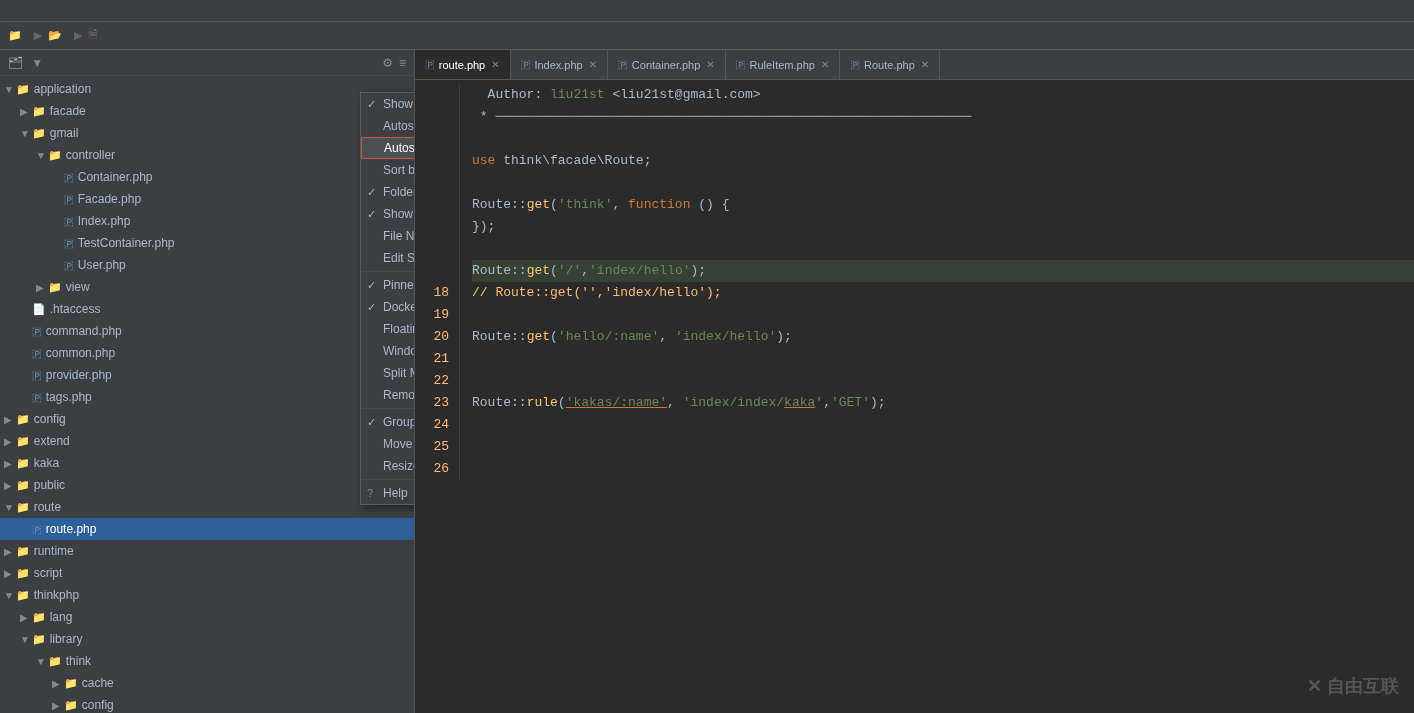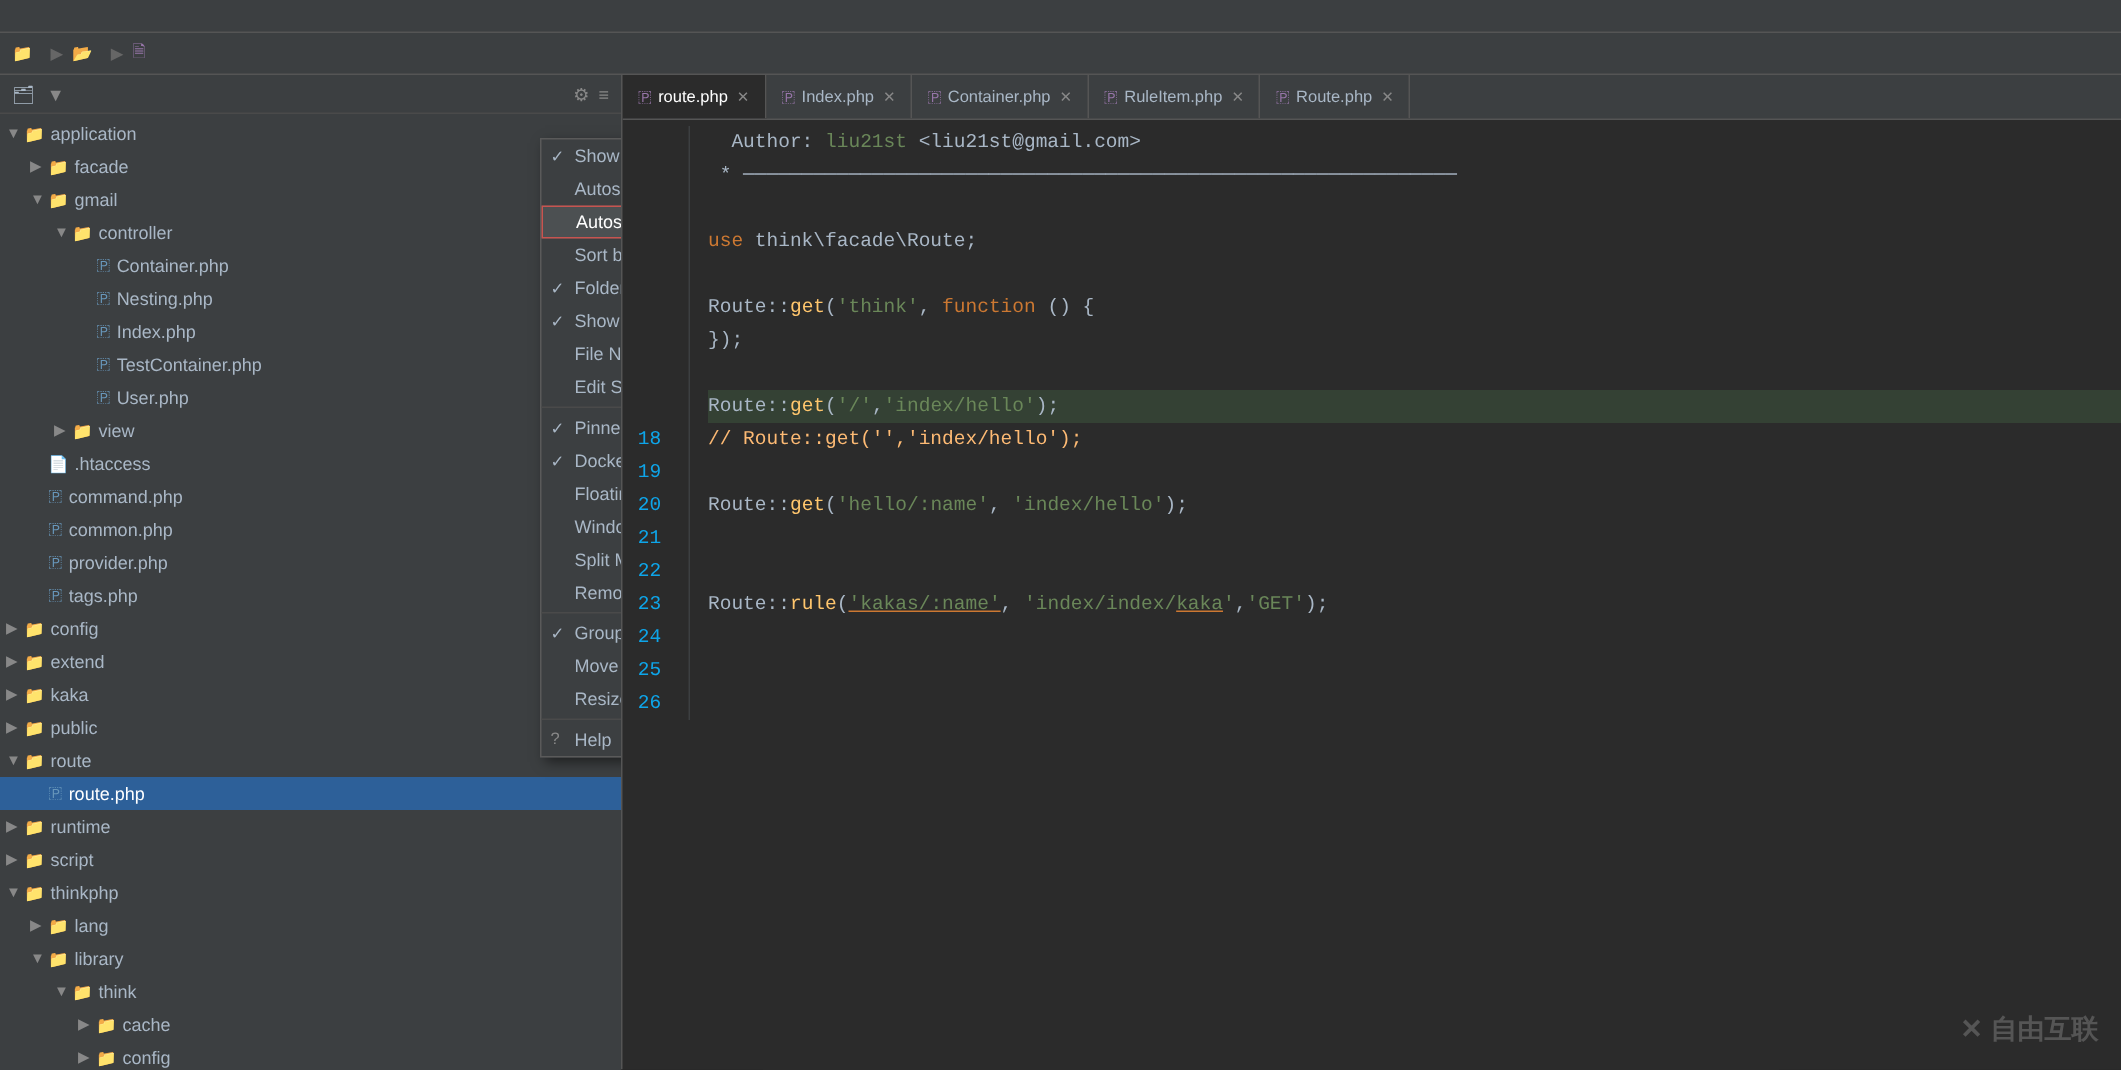--- a/index.html
+++ b/index.html
@@ -136,23 +136,23 @@
     }
     .code-content {
       display: flex;
       font-family: 'Consolas', 'Courier New', monospace;
       font-size: 13px;
       line-height: 22px;
       padding-top: 4px;
     }
     .line-numbers {
       min-width: 45px;
-      text-align: center;
+      text-align: right;
       padding-right: 10px;
-      color: #0ea5e9;
+      color: #fdba74;
       user-select: none;
       border-right: 1px solid #3c3f41;
       padding-left: 2px;
     }
     .line-numbers div { height: 22px; }
     .code-lines {
       padding-left: 12px;
       flex: 1;
     }
     .code-line { height: 22px; white-space: pre; }
@@ -297,21 +297,21 @@
         <div class="tree-item">
           <span style="padding-left:48px"></span>
           <span class="tree-arrow"></span>
           <span class="tree-icon php-icon" style="font-size:11px;">🇵</span>
           <span>Container.php</span>
         </div>
         <div class="tree-item">
           <span style="padding-left:48px"></span>
           <span class="tree-arrow"></span>
           <span class="tree-icon php-icon" style="font-size:11px;">🇵</span>
-          <span>Nesting.php</span>
+          <span>Facade.php</span>
         </div>
         <div class="tree-item">
           <span style="padding-left:48px"></span>
           <span class="tree-arrow"></span>
           <span class="tree-icon php-icon" style="font-size:11px;">🇵</span>
           <span>Index.php</span>
         </div>
         <div class="tree-item">
           <span style="padding-left:48px"></span>
           <span class="tree-arrow"></span>

